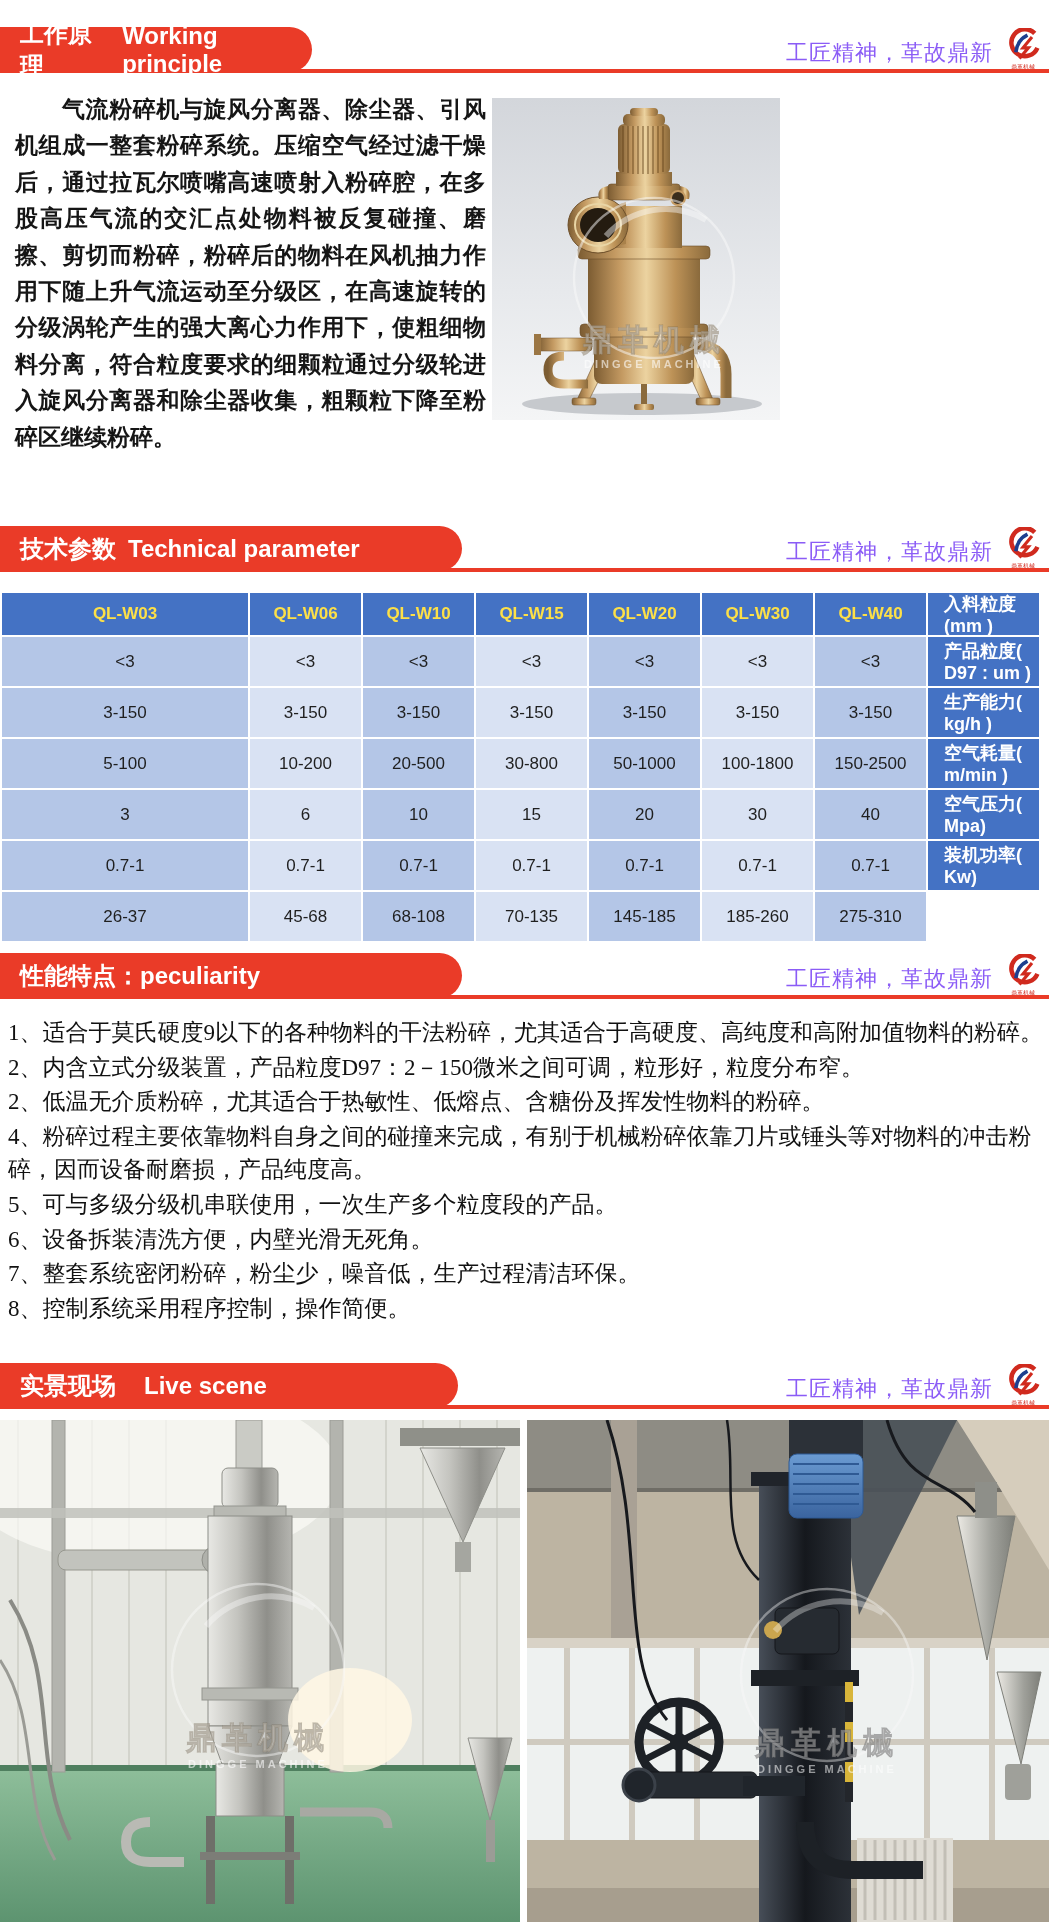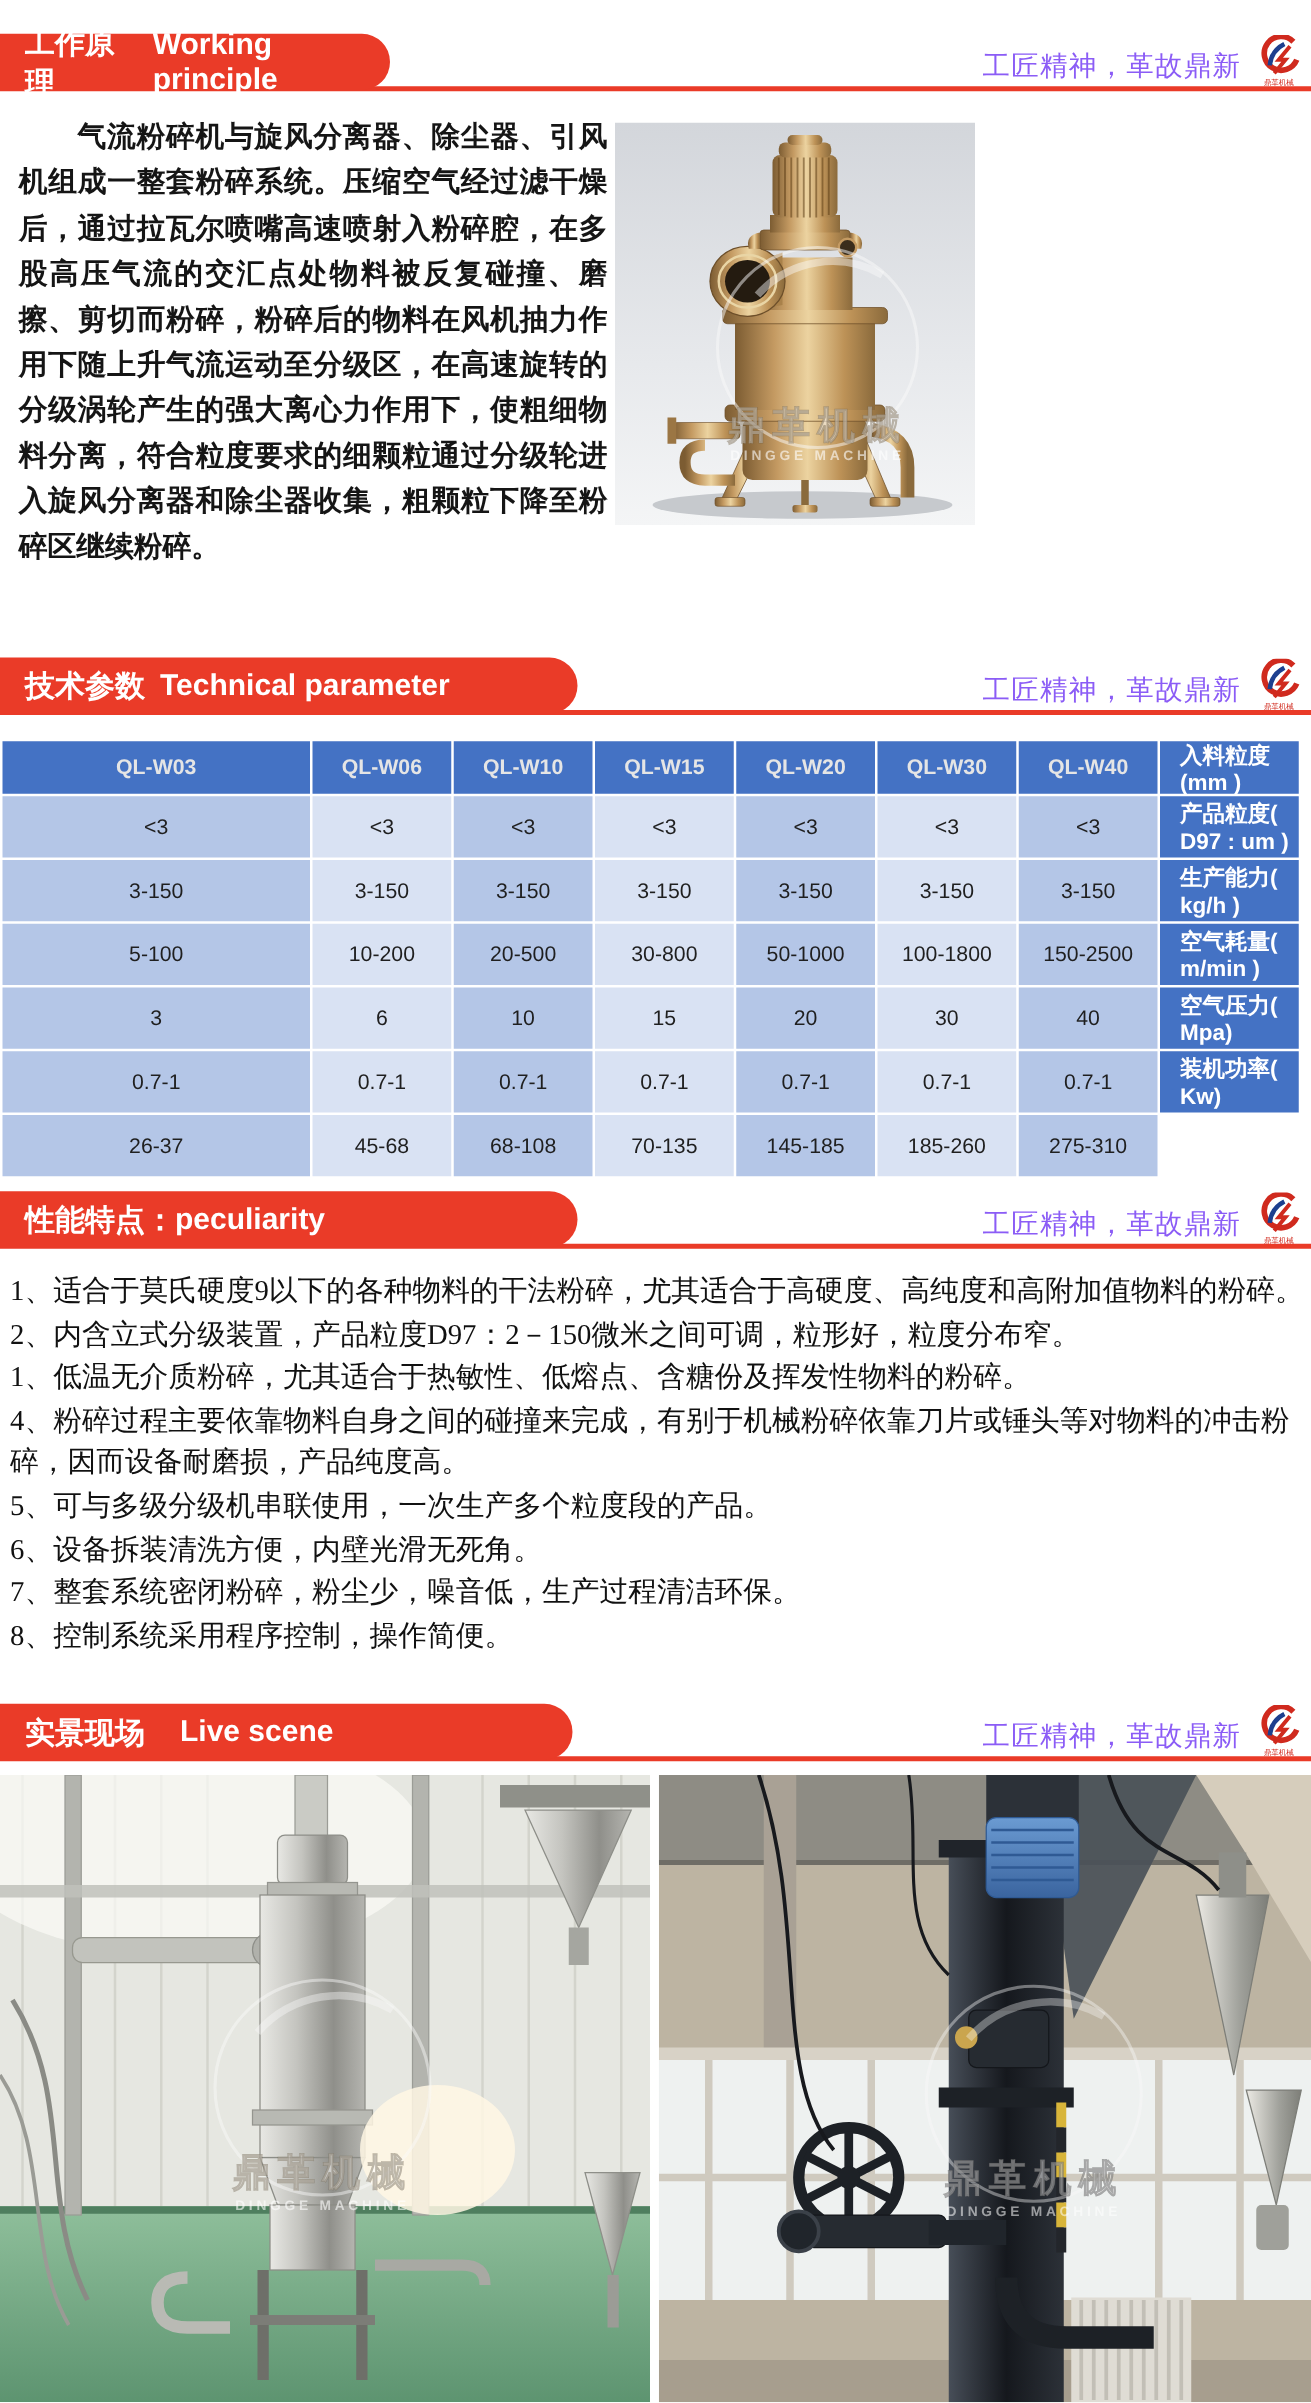--- a/index.html
+++ b/index.html
@@ -21,21 +21,21 @@
   
   .intro{position:absolute;left:15px;top:92px;width:471px;
          font-family:"Liberation Serif","DejaVu Serif",serif;font-size:23px;
          line-height:36.4px;text-align:justify;text-indent:47px;color:#151515;font-weight:bold;}
   .product-photo{position:absolute;left:492px;top:98px;width:288px;height:322px;}
   .product-photo svg{width:100%;height:100%;display:block;}
   
   .param-table{position:absolute;left:2px;top:593px;display:grid;
                grid-template-columns:246px repeat(7,111px);
                grid-template-rows:42px repeat(6,49px);gap:2px;background:#fff;}
-  .c-hdr{background:#4472c4;color:#e5e5e5;font-weight:bold;font-size:17px;
+  .c-hdr{background:#4472c4;color:#fde047;font-weight:bold;font-size:17px;
          display:flex;align-items:center;justify-content:center;}
   .c-lbl{background:#4472c4;color:#fff;font-weight:bold;font-size:18px;
          display:flex;align-items:center;padding-left:16px;box-sizing:border-box;}
   .c-lbl.corner{font-size:19px;}
   .c-val{font-size:17px;color:#1f1f1f;display:flex;align-items:center;justify-content:center;}
   .col-a{background:#b4c6e7;}
   .col-b{background:#d9e2f3;}
   
   .features{position:absolute;left:8px;top:1016px;width:1036px;
             font-family:"Liberation Serif","DejaVu Serif",serif;font-size:23px;
@@ -226,21 +226,21 @@
         <path d="M25 8 C 17 12 13 18 12 27" stroke="#1d3f8f" stroke-width="4" fill="none"></path>
         <path d="M30 10 L 20 22 L 26 22 L 16 34" stroke="#d02a1e" stroke-width="3.5" fill="none"></path>
       </svg>
       <div class="logo-cap">鼎革机械</div>
     </div>
   </div>
 
   <div class="features">
       <p>1、适合于莫氏硬度9以下的各种物料的干法粉碎，尤其适合于高硬度、高纯度和高附加值物料的粉碎。</p>
       <p>2、内含立式分级装置，产品粒度D97：2－150微米之间可调，粒形好，粒度分布窄。</p>
-      <p>1、低温无介质粉碎，尤其适合于热敏性、低熔点、含糖份及挥发性物料的粉碎。</p>
+      <p>2、低温无介质粉碎，尤其适合于热敏性、低熔点、含糖份及挥发性物料的粉碎。</p>
       <p>4、粉碎过程主要依靠物料自身之间的碰撞来完成，有别于机械粉碎依靠刀片或锤头等对物料的冲击粉碎，因而设备耐磨损，产品纯度高。</p>
       <p>5、可与多级分级机串联使用，一次生产多个粒度段的产品。</p>
       <p>6、设备拆装清洗方便，内壁光滑无死角。</p>
       <p>7、整套系统密闭粉碎，粉尘少，噪音低，生产过程清洁环保。</p>
       <p>8、控制系统采用程序控制，操作简便。</p>
     </div>
 
   <div class="banner" style="top:1363px">
     <div class="rule"></div>
     <div class="ribbon" style="width:458px">

